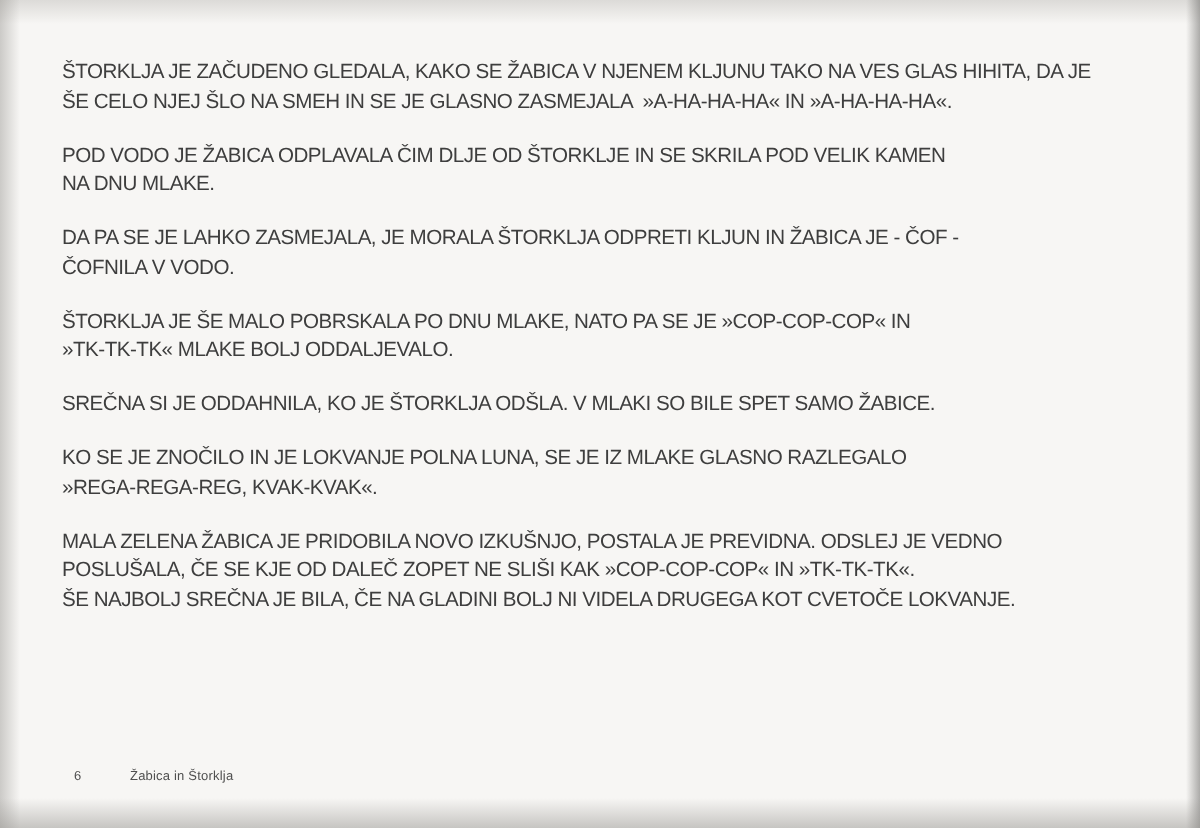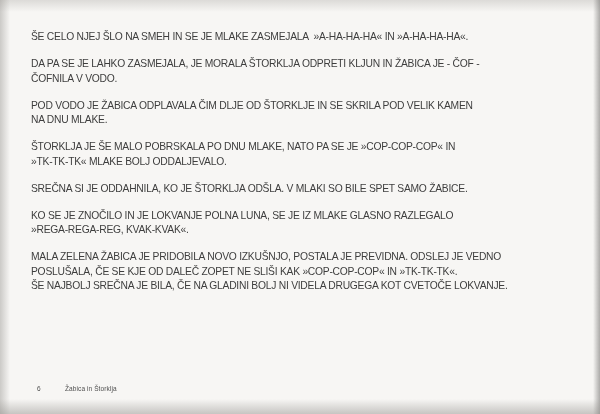--- a/index.html
+++ b/index.html
@@ -82,29 +82,30 @@
     width: 28px;
   }
 </style>
 </head>
 <body style="--page-bg: #f7f6f4; --text-color: #3e3e3e; --footer-color: #4f4f4f;">
 
 <div class="page">
 
   <div class="story">
       <p class="para">
-        <span class="line">ŠE CELO NJEJ ŠLO NA SMEH IN SE JE MLAKE ZASMEJALA  »A-HA-HA-HA« IN »A-HA-HA-HA«.</span>
+        <span class="line">ŠTORKLJA JE ZAČUDENO GLEDALA, KAKO SE ŽABICA V NJENEM KLJUNU TAKO NA VES GLAS HIHITA, DA JE</span>
+        <span class="line">ŠE CELO NJEJ ŠLO NA SMEH IN SE JE GLASNO ZASMEJALA  »A-HA-HA-HA« IN »A-HA-HA-HA«.</span>
+      </p>
+      <p class="para">
+        <span class="line">POD VODO JE ŽABICA ODPLAVALA ČIM DLJE OD ŠTORKLJE IN SE SKRILA POD VELIK KAMEN</span>
+        <span class="line">NA DNU MLAKE.</span>
       </p>
       <p class="para">
         <span class="line">DA PA SE JE LAHKO ZASMEJALA, JE MORALA ŠTORKLJA ODPRETI KLJUN IN ŽABICA JE - ČOF -</span>
         <span class="line">ČOFNILA V VODO.</span>
-      </p>
-      <p class="para">
-        <span class="line">POD VODO JE ŽABICA ODPLAVALA ČIM DLJE OD ŠTORKLJE IN SE SKRILA POD VELIK KAMEN</span>
-        <span class="line">NA DNU MLAKE.</span>
       </p>
       <p class="para">
         <span class="line">ŠTORKLJA JE ŠE MALO POBRSKALA PO DNU MLAKE, NATO PA SE JE »COP-COP-COP« IN</span>
         <span class="line">»TK-TK-TK« MLAKE BOLJ ODDALJEVALO.</span>
       </p>
       <p class="para">
         <span class="line">SREČNA SI JE ODDAHNILA, KO JE ŠTORKLJA ODŠLA. V MLAKI SO BILE SPET SAMO ŽABICE.</span>
       </p>
       <p class="para">
         <span class="line">KO SE JE ZNOČILO IN JE LOKVANJE POLNA LUNA, SE JE IZ MLAKE GLASNO RAZLEGALO</span>

